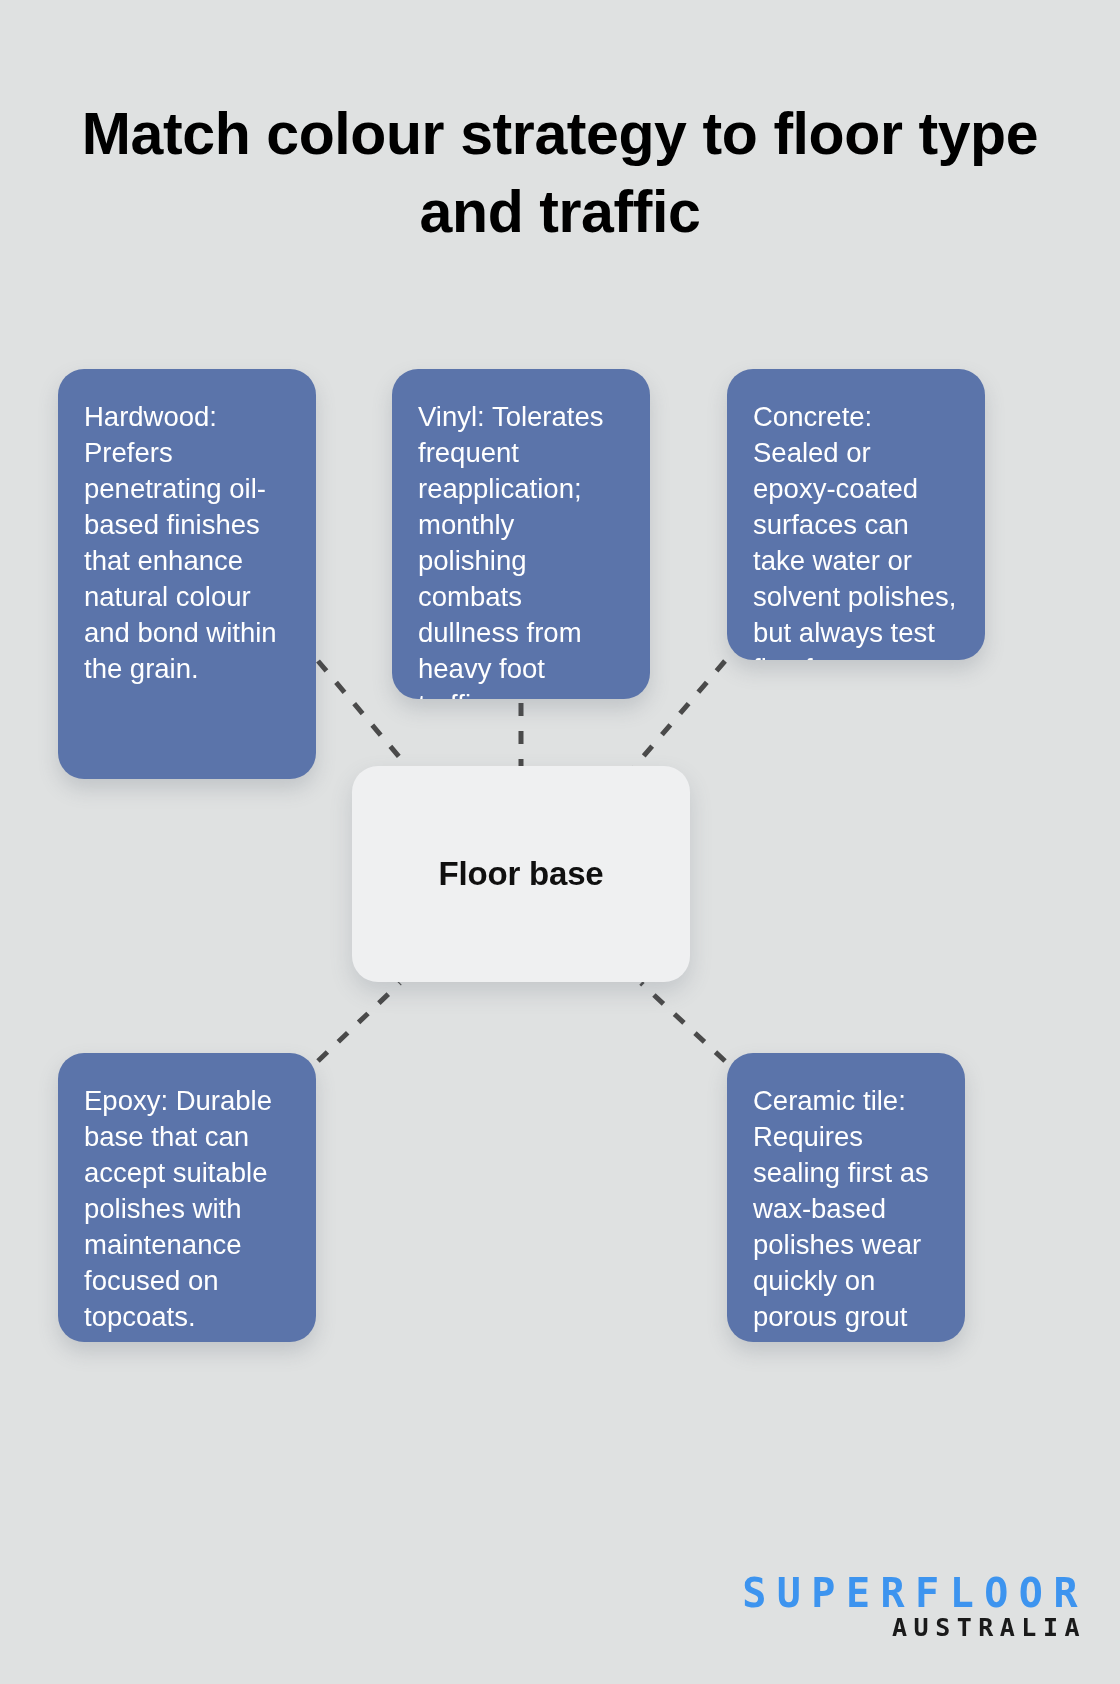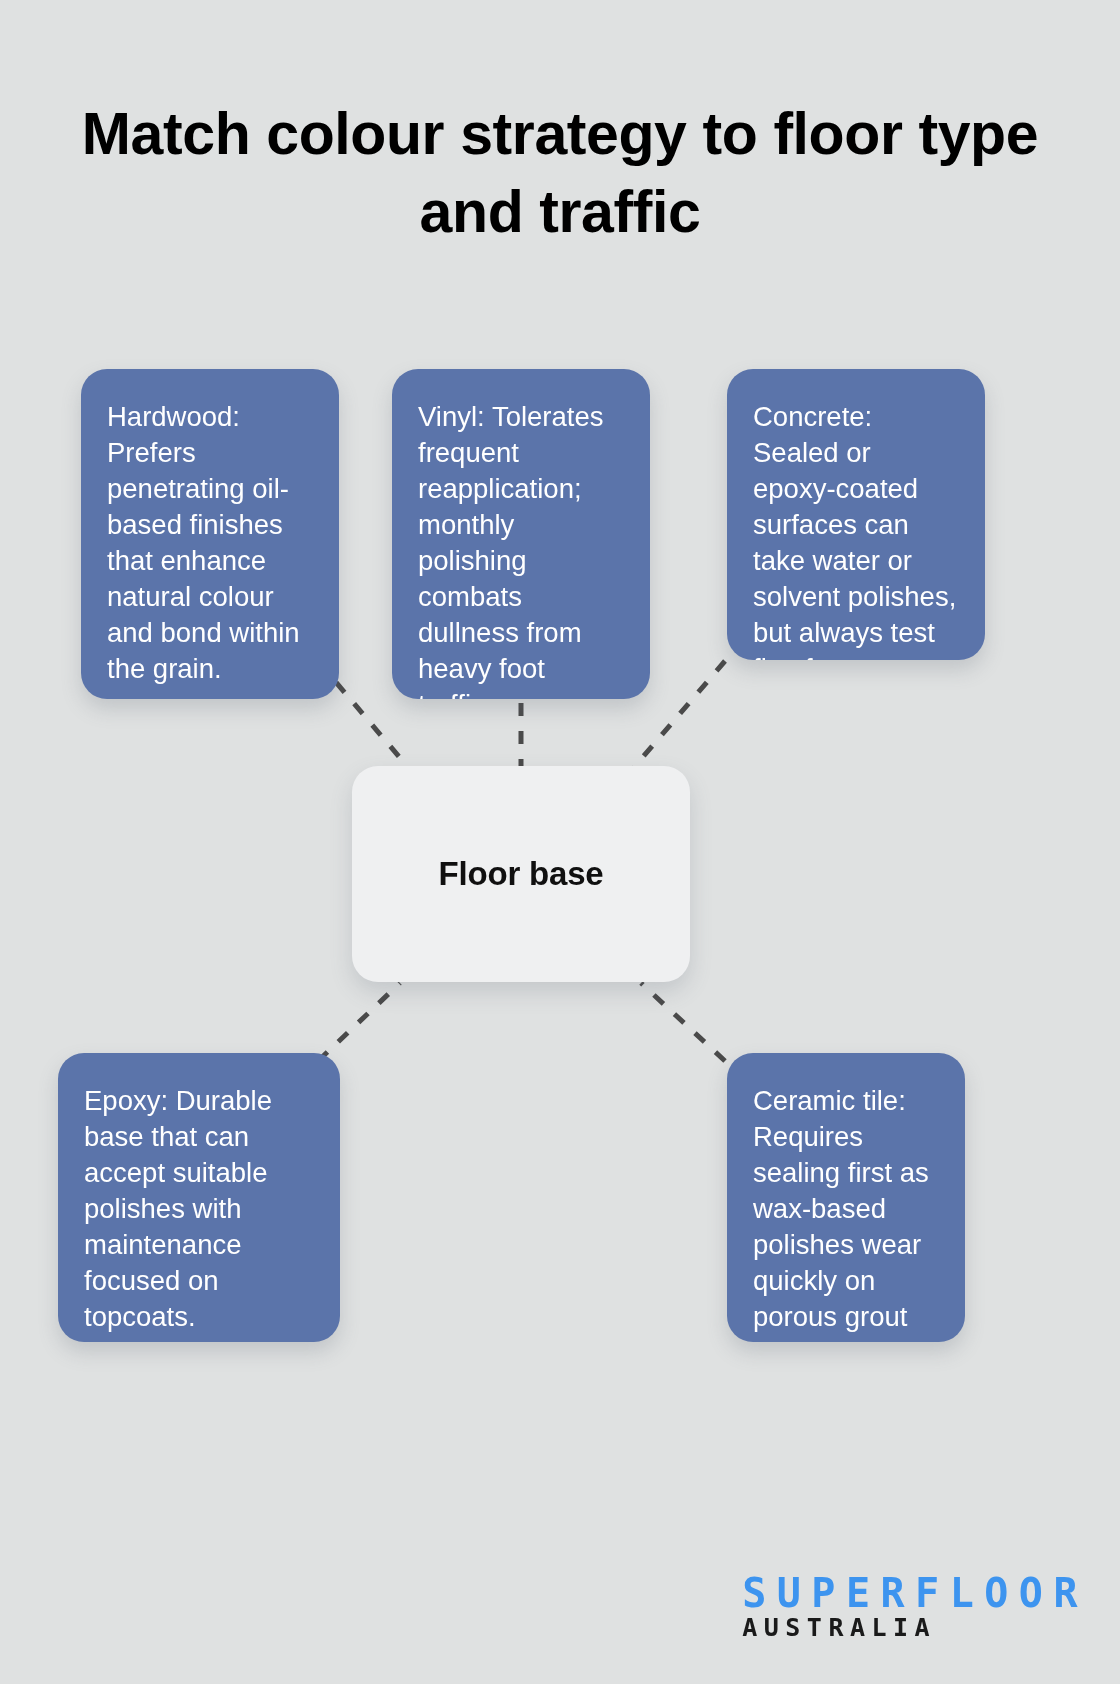--- a/index.html
+++ b/index.html
@@ -56,24 +56,24 @@
     font-size: 27.5px;
     line-height: 1.31;
     padding: 30px 26px 26px 26px;
     box-shadow: 0 10px 20px rgba(90,100,115,0.22);
     overflow: hidden;
   }
   .node .txt {
     display: block;
   }
 
-  #node-hardwood { left: 58px;  top: 369px;  width: 258px; height: 330px; margin-left: 23px; }
+  #node-hardwood { left: 58px;  top: 369px;  width: 258px; height: 410px; }
   #node-vinyl    { left: 392px; top: 369px;  width: 258px; height: 330px; }
   #node-concrete { left: 727px; top: 369px;  width: 258px; height: 291px; }
-  #node-epoxy    { left: 58px;  top: 1053px; width: 282px; height: 289px; }
+  #node-epoxy    { left: 58px;  top: 1053px; width: 258px; height: 289px; }
   #node-ceramic  { left: 727px; top: 1053px; width: 238px; height: 289px; }
 
   
   #node-center {
     position: absolute;
     left: 352px;
     top: 766px;
     width: 338px;
     height: 216px;
     border-radius: 26px;
@@ -88,21 +88,21 @@
     font-weight: 700;
     color: #101010;
     letter-spacing: -0.2px;
   }
 
   
   #logo {
     position: absolute;
     right: 32px;
     bottom: 44px;
-    text-align: left;
+    text-align: right;
   }
   #logo-main {
     font-size: 40px;
     font-weight: 700;
     color: #3d94ef;
     letter-spacing: 10.5px;
     line-height: 1;
     font-family: "DejaVu Sans Mono", monospace;
   }
   #logo-sub {

